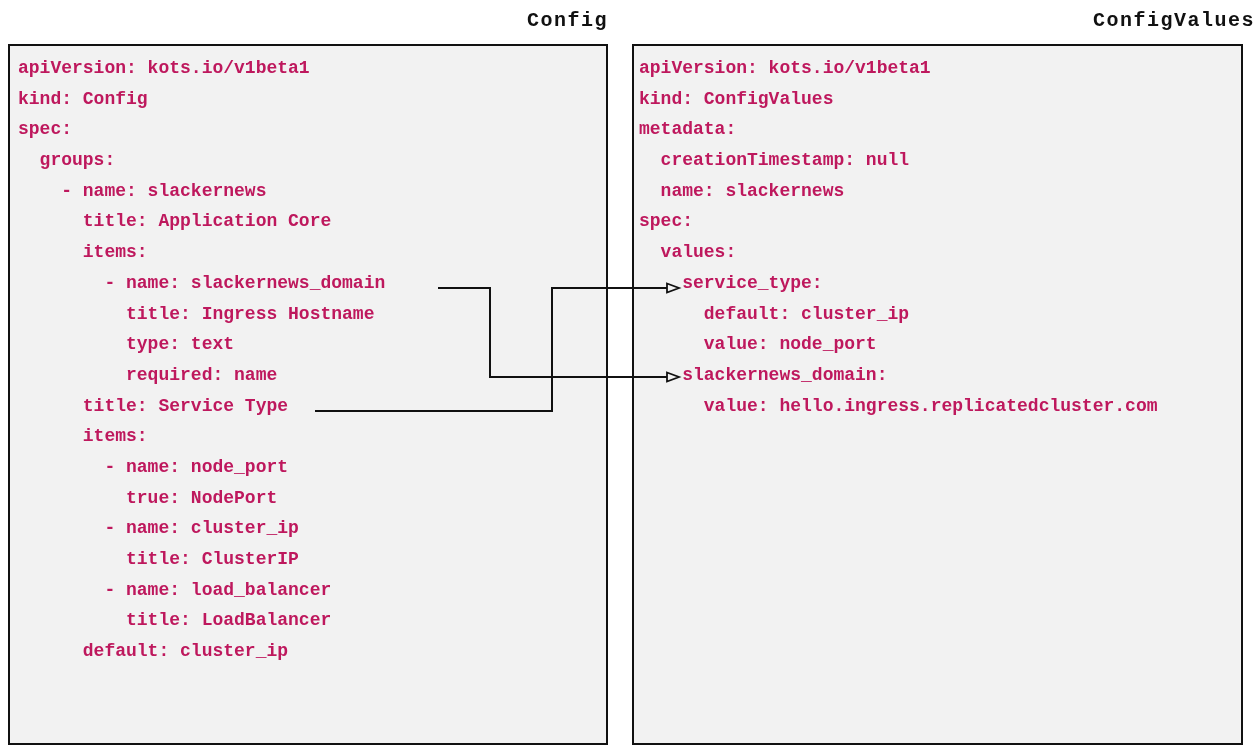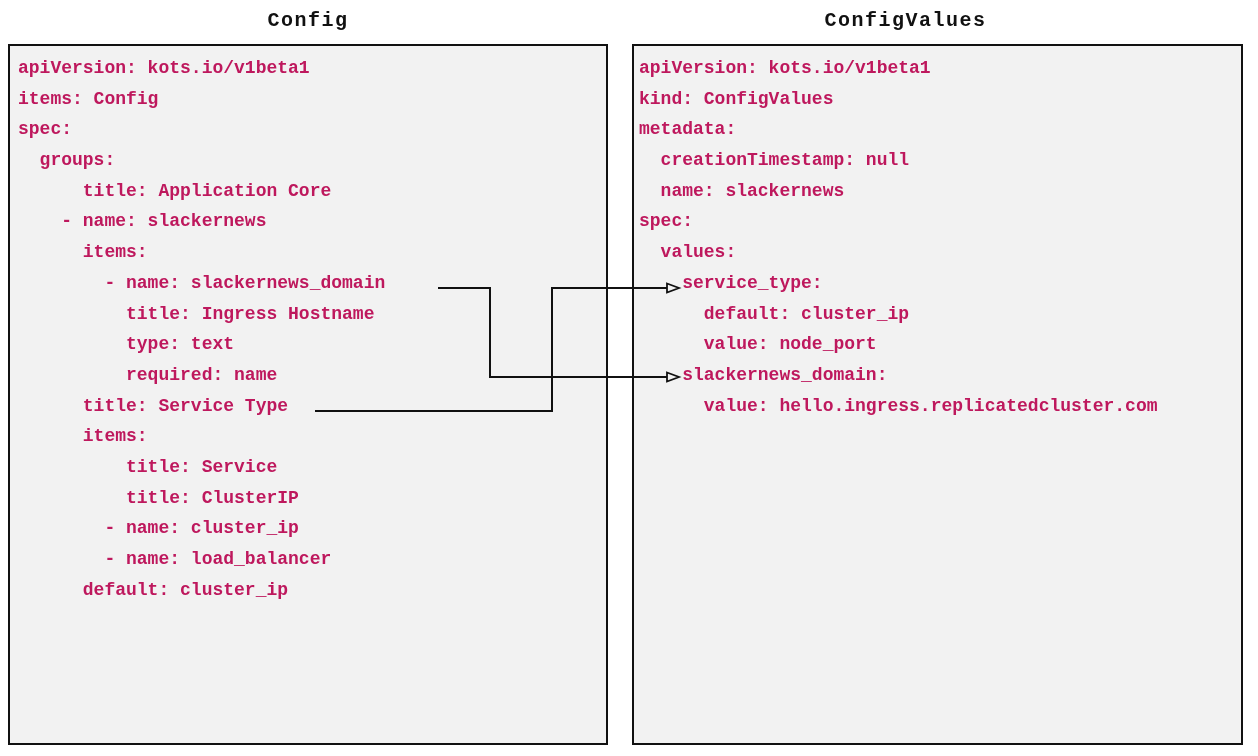--- a/index.html
+++ b/index.html
@@ -11,27 +11,27 @@
     font-family: "Liberation Mono", "DejaVu Sans Mono", monospace;
     font-weight: bold;
     color: #111111;
     overflow: hidden;
   }
   .panel-title {
     position: absolute;
     top: 8px;
     height: 26px;
     line-height: 26px;
-    text-align: center;
+    text-align: right;
     font-size: 20px;
     letter-spacing: 1.5px;
     color: #111111;
   }
   .panel-title.left  { left: 8px;   width: 600px; }
-  .panel-title.right { left: 600px; width: 611px; font-family: Liberation Mono, monospace; }
+  .panel-title.right { left: 644px; width: 611px; font-family: Liberation Mono, monospace; }
   .panel {
     position: absolute;
     top: 44px;
     height: 701px;
     background: #f2f2f2;
     border: 2px solid #111111;
     box-sizing: border-box;
   }
   .panel.left  { left: 8px;   width: 600px; }
   .panel.right { left: 632px; width: 611px; }
@@ -72,36 +72,38 @@
 <body>
 
 <div class="canvas">
 
   <div class="panel-title left">Config</div>
   <div class="panel-title right">ConfigValues</div>
 
   <div class="panel left">
     <div class="code">
       <div class="code-line">apiVersion: kots.io/v1beta1</div>
-      <div class="code-line">items: Config</div>
+      <div class="code-line">kind: Config</div>
       <div class="code-line">spec:</div>
       <div class="code-line">  groups:</div>
+      <div class="code-line">    - name: slackernews</div>
       <div class="code-line">      title: Application Core</div>
-      <div class="code-line">    - name: slackernews</div>
       <div class="code-line">      items:</div>
       <div class="code-line">        - name: slackernews_domain</div>
       <div class="code-line">          title: Ingress Hostname</div>
       <div class="code-line">          type: text</div>
       <div class="code-line">          required: name</div>
       <div class="code-line">      title: Service Type</div>
       <div class="code-line">      items:</div>
-      <div class="code-line">          title: Service</div>
+      <div class="code-line">        - name: node_port</div>
+      <div class="code-line">          true: NodePort</div>
+      <div class="code-line">        - name: cluster_ip</div>
       <div class="code-line">          title: ClusterIP</div>
-      <div class="code-line">        - name: cluster_ip</div>
       <div class="code-line">        - name: load_balancer</div>
+      <div class="code-line">          title: LoadBalancer</div>
       <div class="code-line">      default: cluster_ip</div>
     </div>
   </div>
 
   <div class="panel right">
     <div class="code">
       <div class="code-line">apiVersion: kots.io/v1beta1</div>
       <div class="code-line">kind: ConfigValues</div>
       <div class="code-line">metadata:</div>
       <div class="code-line">  creationTimestamp: null</div>

